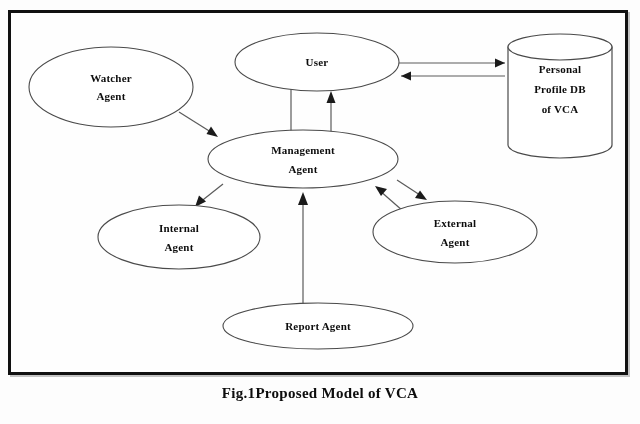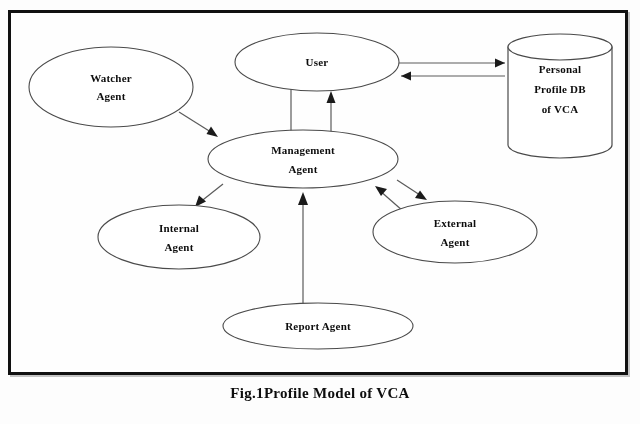--- a/index.html
+++ b/index.html
@@ -167,16 +167,16 @@
 
       <g>
         <ellipse class="node-shape" cx="307" cy="313" rx="95" ry="23"></ellipse>
         <text class="node-label" x="307" y="314">Report Agent</text>
       </g>
 
     </svg>
   </div>
 
   <div id="caption">
-    <span class="cap-num">Fig.1</span><span>Profile Model of VCA</span>
+    <span class="cap-num">Fig.1</span><span>Proposed Model of VCA</span>
   </div>
 
 </div>
 
 </body></html>

